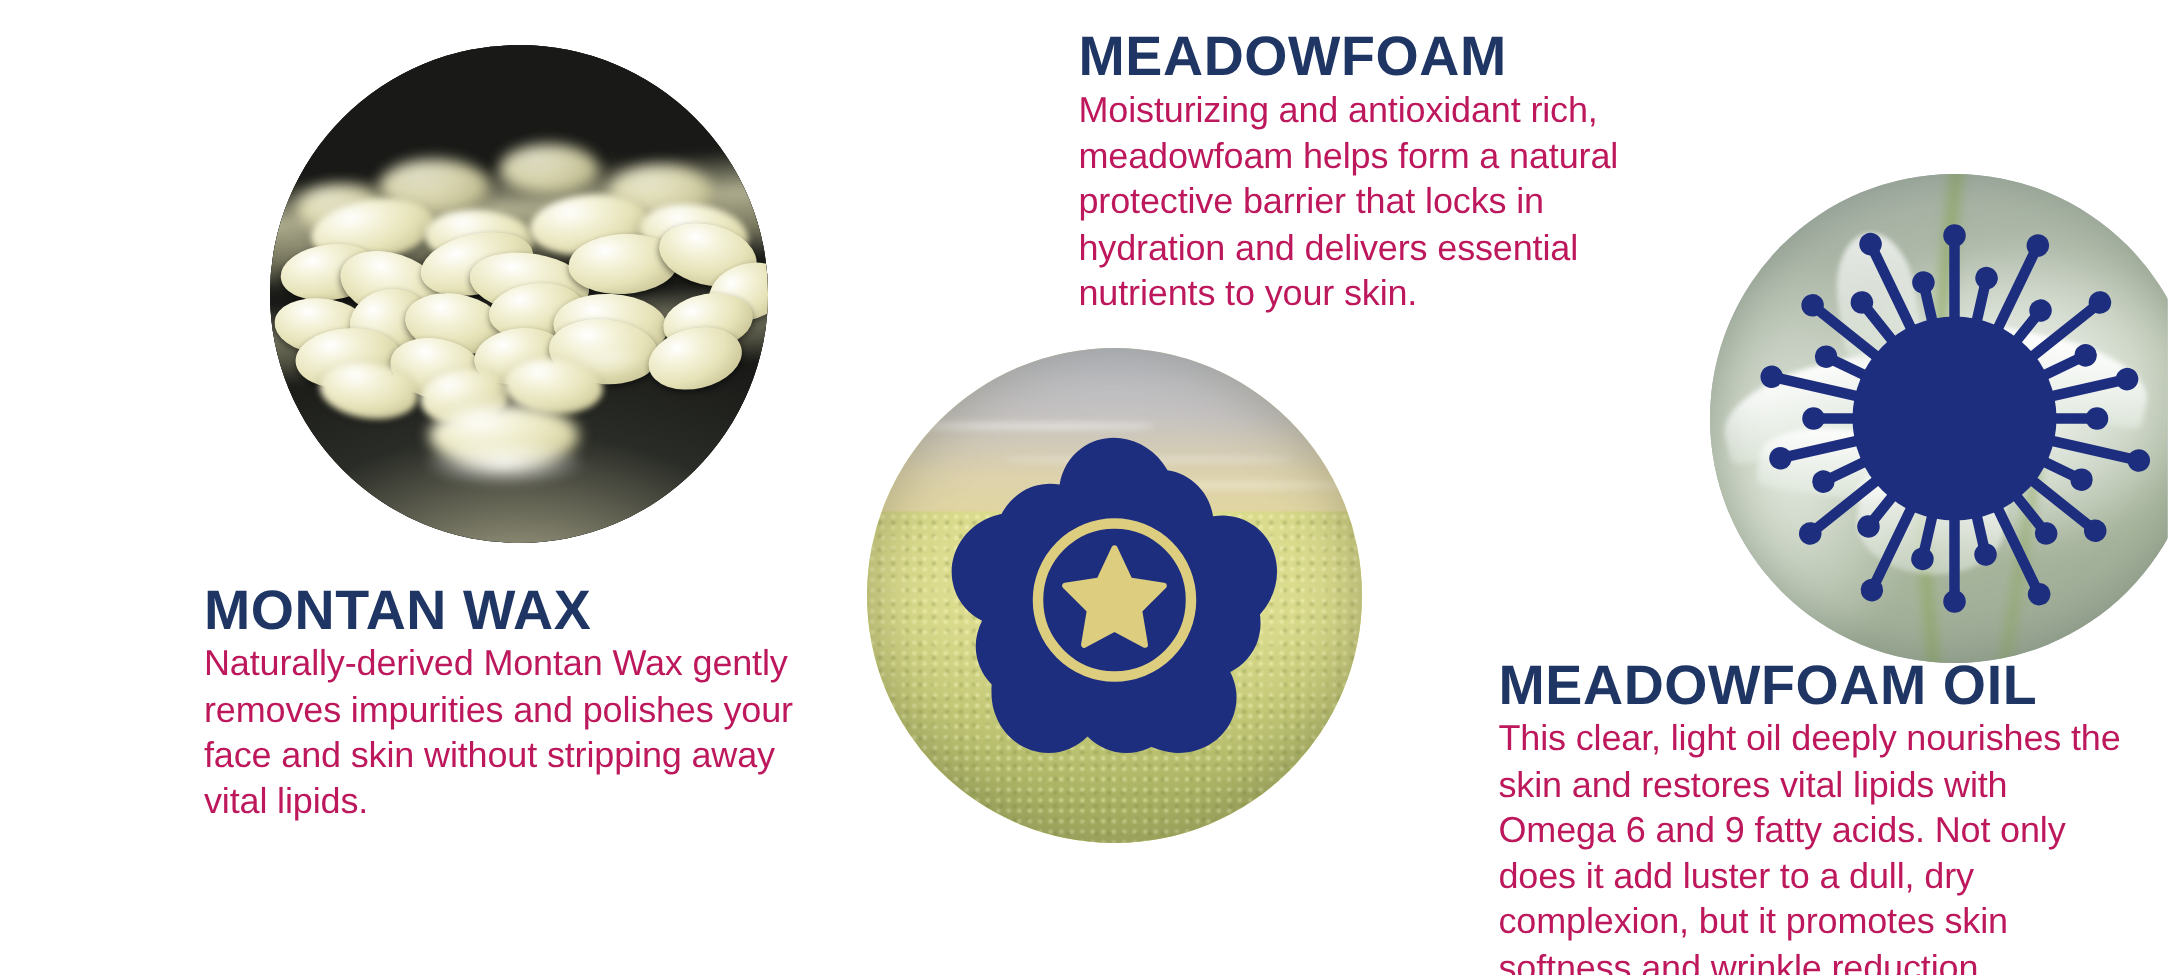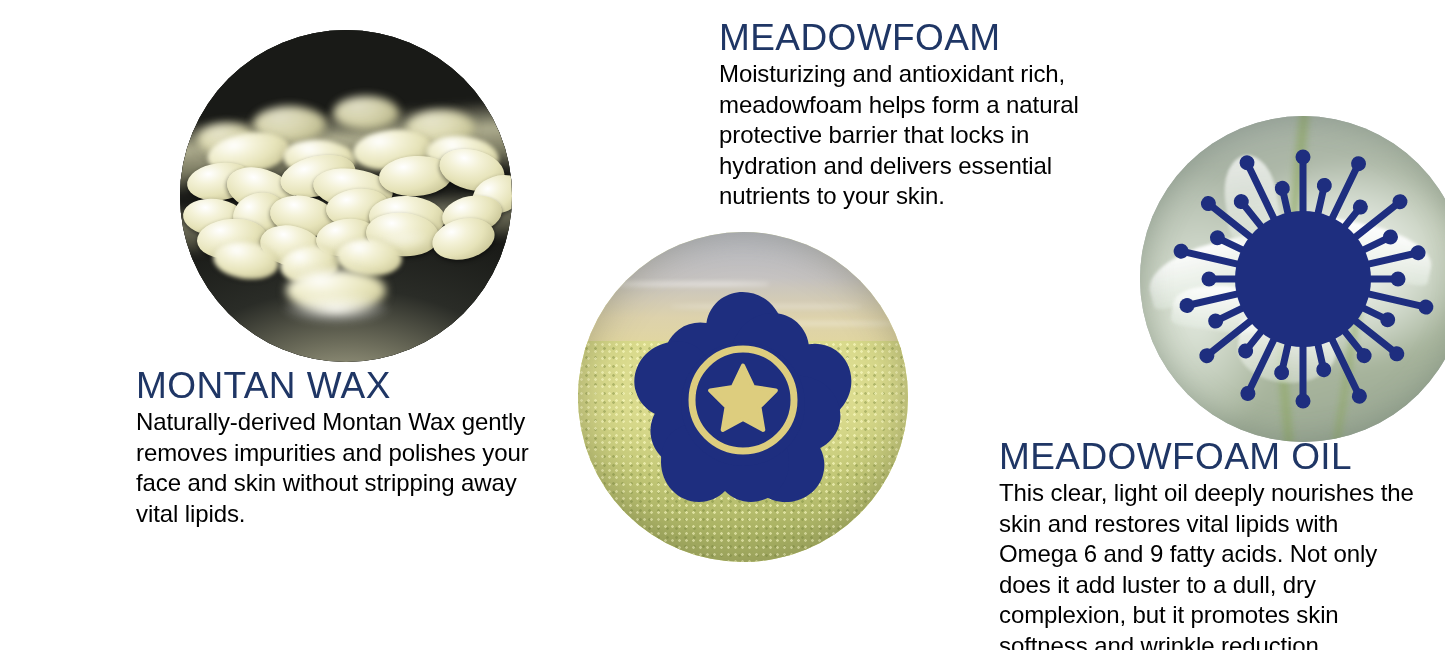--- a/index.html
+++ b/index.html
@@ -22,37 +22,37 @@
     width: 1445px;
     height: 650px;
     background: #ffffff;
   }
 
   
   .block { position: absolute; }
 
   .heading {
     color: #1f3665;
-    font-weight: 400;
+    font-weight: 700;
     font-size: 37px;
     line-height: 42px;
     letter-spacing: 0.4px;
     white-space: nowrap;
   }
 
   .body-copy {
-    color: #000000;
+    color: #be185d;
     font-weight: 400;
     font-size: 24px;
     line-height: 30.5px;
     letter-spacing: -0.1px;
   }
   .body-copy p { margin: 0; }
 
-  #block-montan   { left: 136px; top: 365px; width: 420px; }
+  #block-montan   { left: 136px; top: 386px; width: 420px; }
   #block-meadow   { left: 719px; top: 17px;  width: 400px; }
   #block-abyss    { left: 999px; top: 436px; width: 420px; }
 
   
   .circle {
     position: absolute;
     border-radius: 50%;
     overflow: hidden;
   }
 

